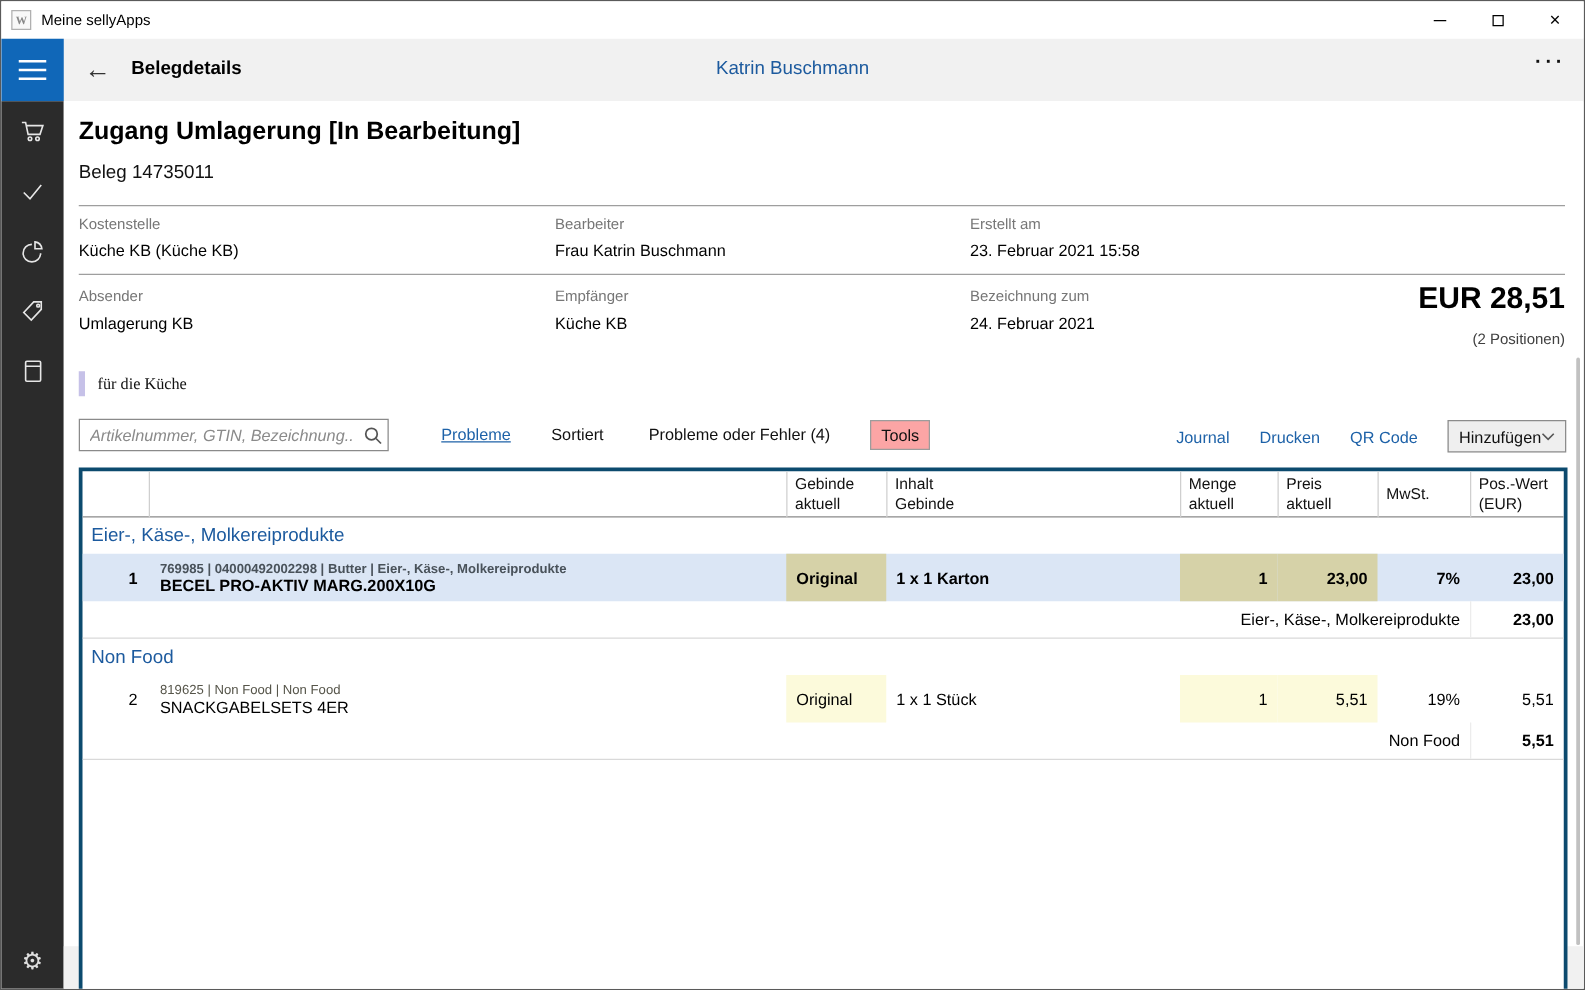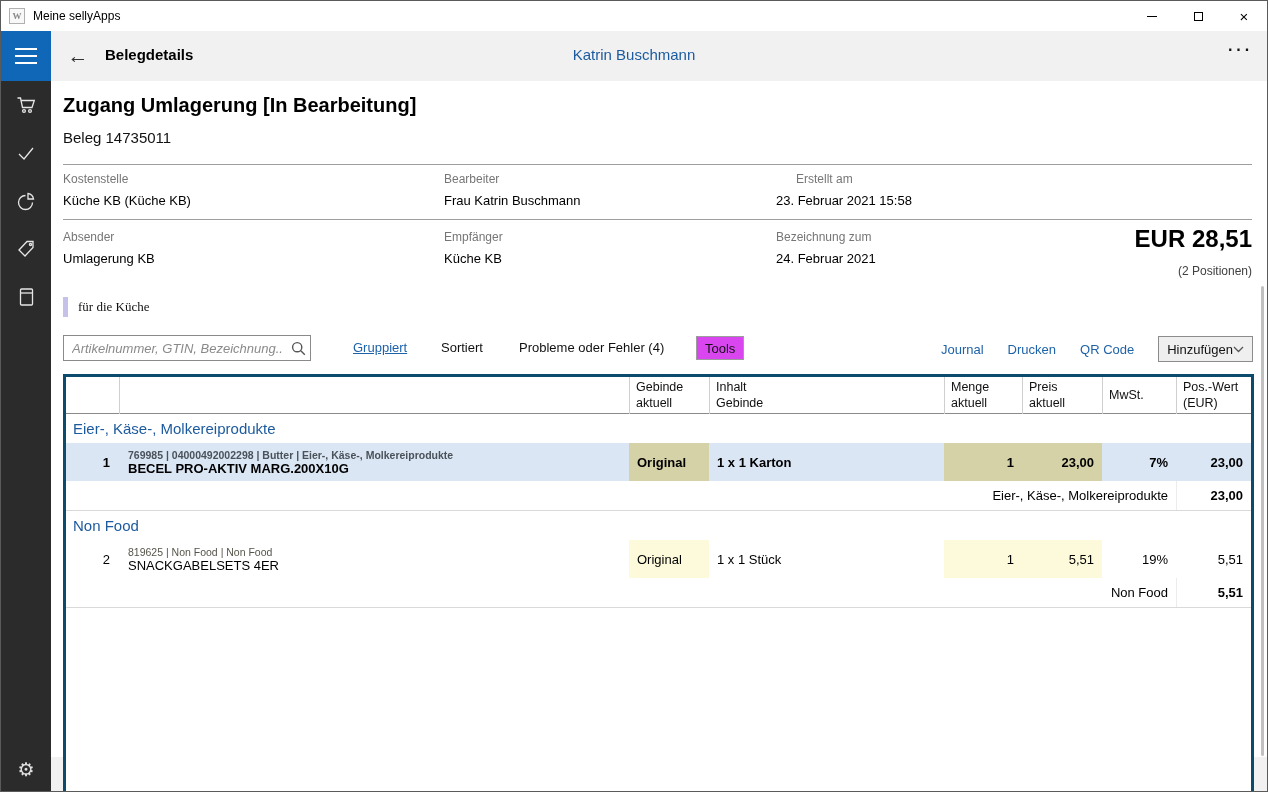--- a/index.html
+++ b/index.html
@@ -58,21 +58,21 @@
   .note-text { font-size:13px; color:#111; }
 
   
   .toolbar { position:absolute; left:12px; right:14px; top:254px; height:28px; }
   .search-box { position:absolute; left:0; top:0; width:248px; height:26px; border:1px solid #8a8a8a; background:#fff; display:flex; align-items:center; }
   .search-box input { flex:1; border:none; outline:none; font-family:"Liberation Sans",sans-serif; font-style:italic; font-size:13px; color:#333; padding:0 4px 0 8px; background:transparent; }
   .search-box input::placeholder { color:#8a8a8a; font-style:italic; }
   .search-icon { width:24px; display:flex; align-items:center; justify-content:center; }
   .tb-link { position:absolute; top:5px; font-size:13px; color:#1e62a8; cursor:pointer; }
   .tb-text { position:absolute; top:5px; font-size:13px; color:#111; cursor:pointer; }
-  .tools-btn { position:absolute; left:633px; top:1px; height:24px; padding:0 8px; background:#d946ef; border:1px solid #9c9c9c; font-size:13px; color:#111; display:flex; align-items:center; cursor:pointer; }
+  .tools-btn { position:absolute; left:633px; top:1px; height:24px; padding:0 8px; background:#fca5a5; border:1px solid #9c9c9c; font-size:13px; color:#111; display:flex; align-items:center; cursor:pointer; }
   .tb-right { position:absolute; right:0; top:0; height:28px; display:flex; align-items:center; gap:24px;margin-left:20px; }
   .tb-right .link { font-size:13px; color:#1e62a8; cursor:pointer; }
   .add-btn { height:26px; min-width:94px; border:1px solid #8c8c8c; background:#efefef; font-size:13px; color:#111; display:flex; align-items:center; justify-content:space-between; padding:0 8px; cursor:pointer; }
 
   
   .pos-table { position:absolute; left:12px; top:293px; width:1191px; height:473px; border:3px solid #0c4a6e; background:#fff; overflow:hidden; }
   .tgrid { display:grid; grid-template-columns:53px 510px 80px 235px 78px 80px 74px 1fr; }
   .thead { height:37px; border-bottom:1px solid #8a8a8a; }
   .thead .th { font-size:12.5px; color:#111; padding:3px 6px; display:flex; align-items:center; line-height:1.25; white-space:pre-line; }
   .thead .th.sep { border-left:1px solid #cfcfcf; }
@@ -169,21 +169,21 @@
     <div class="v-scrollbar"></div>
 
     <div class="doc-title">Zugang Umlagerung [In Bearbeitung]</div>
     <div class="doc-number">Beleg 14735011</div>
 
 
     <div class="hdiv" style="top:83px"></div>
 
     <span class="field-label" style="left:12px;top:91px">Kostenstelle</span>
     <span class="field-label" style="left:393px;top:91px">Bearbeiter</span>
-    <span class="field-label" style="left:745px;top:91px">Erstellt am</span>
+    <span class="field-label" style="left:725px;top:91px">Erstellt am</span>
     <span class="field-value" style="left:12px;top:112px">Küche KB (Küche KB)</span>
     <span class="field-value" style="left:393px;top:112px">Frau Katrin Buschmann</span>
     <span class="field-value" style="left:725px;top:112px">23. Februar 2021 15:58</span>
 
     <div class="hdiv" style="top:138px"></div>
 
     <span class="field-label" style="left:12px;top:149px">Absender</span>
     <span class="field-label" style="left:393px;top:149px">Empfänger</span>
     <span class="field-label" style="left:725px;top:149px">Bezeichnung zum</span>
     <span class="field-value" style="left:12px;top:170px">Umlagerung KB</span>
@@ -201,21 +201,21 @@
     <div class="toolbar">
       <div class="search-box">
         <input type="text" value="" placeholder="Artikelnummer, GTIN, Bezeichnung..." style="">
         <span class="search-icon">
           <svg width="15" height="15" viewBox="0 0 15 15" fill="none" stroke="#555" stroke-width="1.4">
             <circle cx="6.2" cy="6.2" r="4.6"></circle>
               <path d="M9.8 9.8l4 4"></path>
           </svg>
         </span>
       </div>
-      <span class="tb-link" style="left:290px;text-decoration:underline">Gruppiert</span>
+      <span class="tb-link" style="left:290px;text-decoration:underline">Probleme</span>
       <span class="tb-text" style="left:378px">Sortiert</span>
       <span class="tb-text" style="left:456px">Probleme oder Fehler (4)</span>
       <div class="tools-btn">Tools</div>
       <div class="tb-right">
         <span class="link">Journal</span>
         <span class="link">Drucken</span>
         <span class="link">QR Code</span>
         <div class="add-btn">
           <span>Hinzufügen</span>
           <svg width="11" height="7" viewBox="0 0 11 7" fill="none" stroke="#555" stroke-width="1.3">

